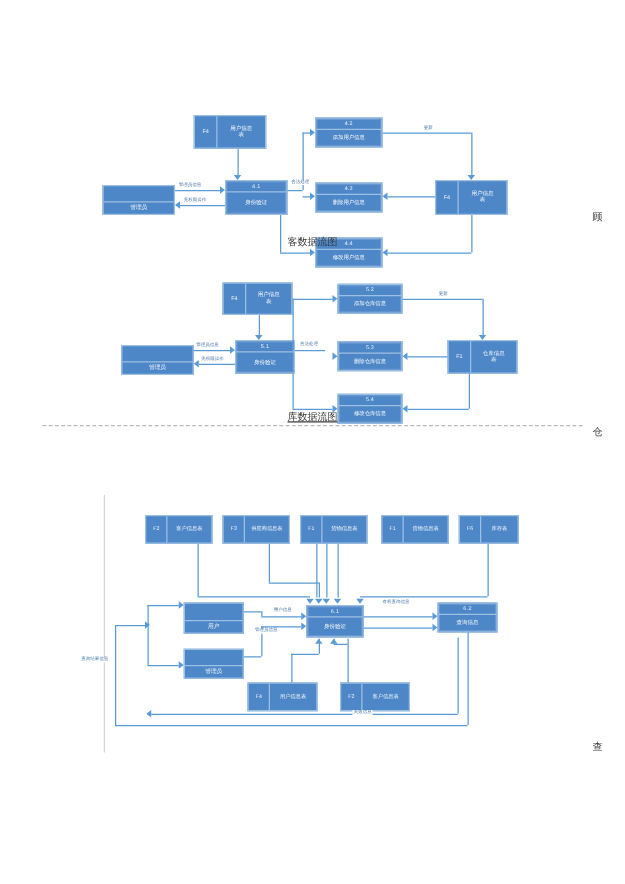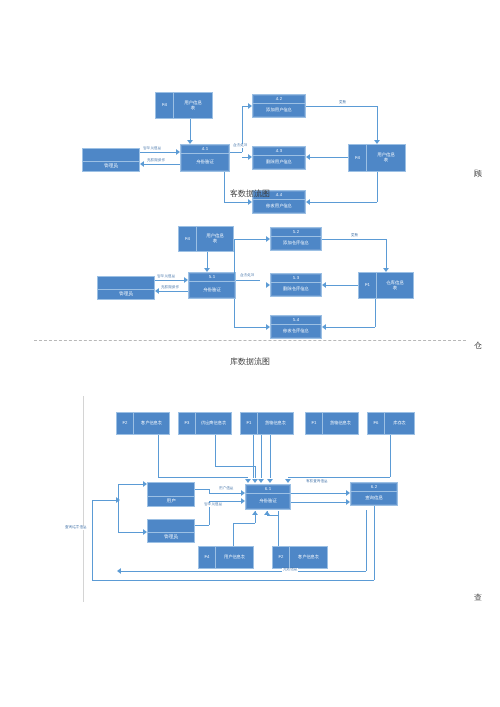--- a/index.html
+++ b/index.html
@@ -281,21 +281,21 @@
 
     <div class="ln lnh" style="left:326px;top:70px;width:32px;"></div>
     <div class="ar ar-l" style="left:322px;top:67px;"></div>
 
     <div class="ln lnv" style="left:375px;top:84px;height:28px;"></div>
     <div class="ln lnh" style="left:326px;top:112px;width:49px;"></div>
     <div class="ar ar-l" style="left:322px;top:109px;"></div>
   </div>
 
   <div class="divider" style="top:340px;"></div>
-  <div class="caption" style="top:356px;font-size:8px;">库数据流图</div>
+  <div class="caption" style="top:328px;font-size:8px;text-decoration:underline;">库数据流图</div>
   <div class="margin-char" style="left:474px;top:340px;font-size:8px;">仓</div>
 
   <div class="vrule" style="left:83px;top:396px;height:206px;"></div>
 
   <div class="dfd" id="fig3" style="top:395px;height:215px;">
 
     <div class="node store" style="left:116px;top:17px;width:54px;height:23px;font-size:4.2px;">
       <div class="sid" style="width:12px;">F2</div>
       <div class="sname">客户信息表</div>
     </div>

